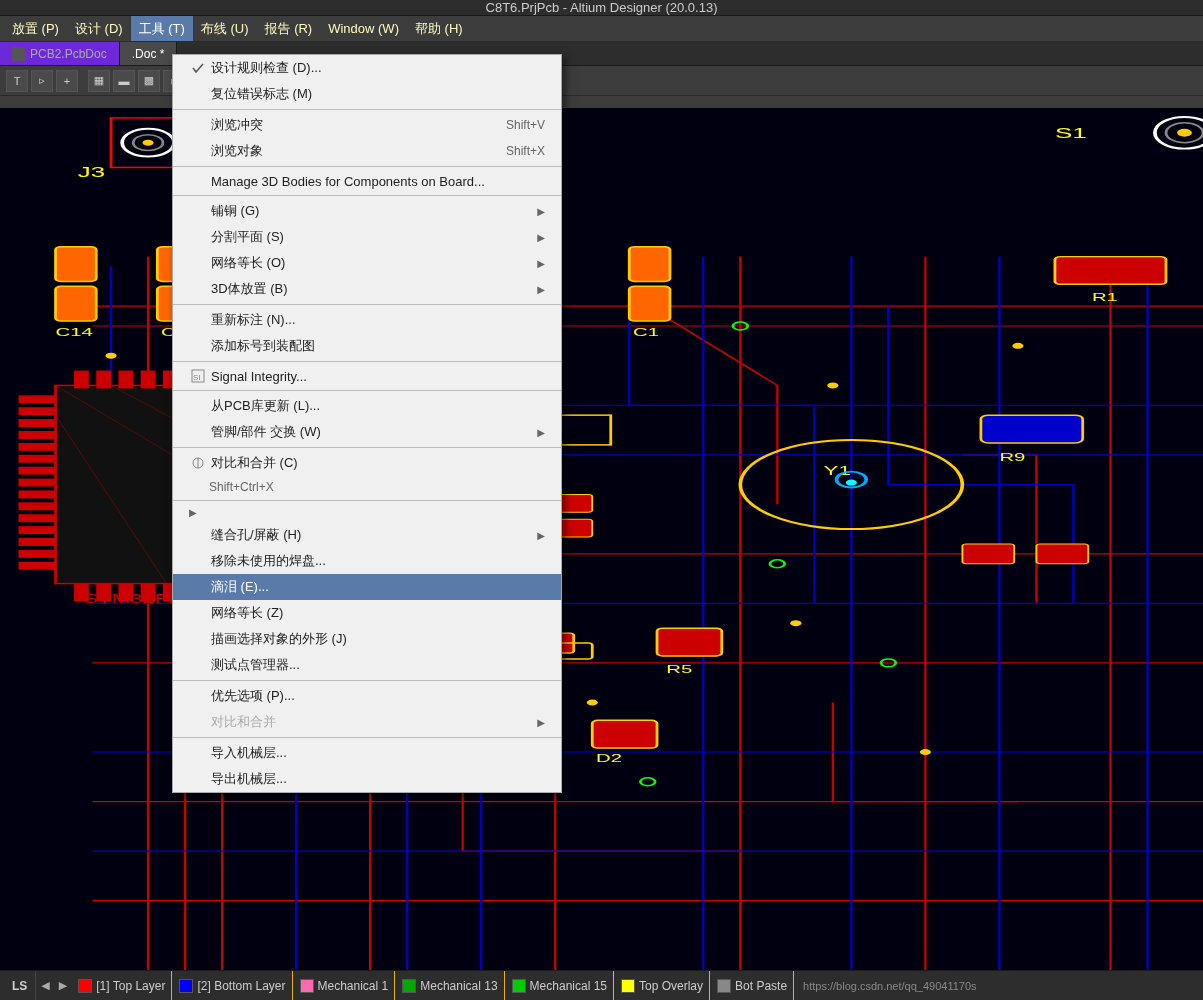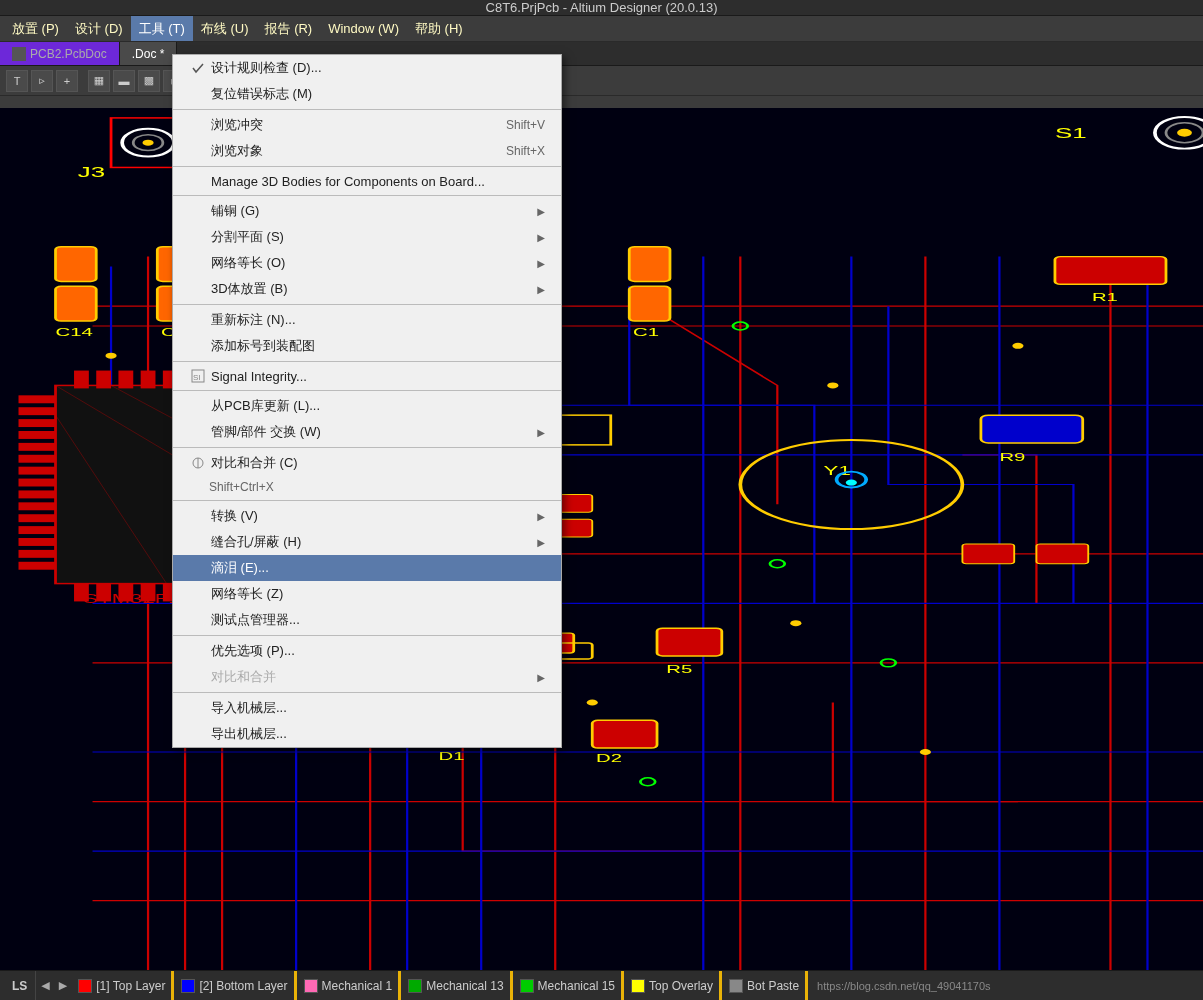--- a/index.html
+++ b/index.html
@@ -184,21 +184,21 @@
       font-size: 12px;
       color: #ccc;
       padding: 0 4px;
       gap: 1px;
     }
     .status-layer {
       display: flex;
       align-items: center;
       padding: 0 6px;
       height: 100%;
-      border-right: 3px solid #eab308;
+      border-right: 1px solid #eab308;
       gap: 4px;
       cursor: pointer;
       white-space: nowrap;
     }
     .layer-color-box {
       width: 14px;
       height: 14px;
       border: 1px solid #555;
       flex-shrink: 0;
     }
@@ -633,43 +633,51 @@
             </svg>
           </span>
           <span>对比和合并 (C)</span>
         </div>
       </div>
       <div class="dd-item">
         <span class="shortcut">Shift+Ctrl+X</span>
       </div>
       <div class="dd-sep"></div>
       <div class="dd-item">
-        <div class="dd-item-inner">
-          <span class="icon-img"></span>
-          <span>转换 (V)</span>
-        </div>
         <span class="arrow">▶</span>
       </div>
       <div class="dd-item">
         <div class="dd-item-inner">
           <span class="icon-img"></span>
           <span>缝合孔/屏蔽 (H)</span>
         </div>
         <span class="arrow">▶</span>
       </div>
+      <div class="dd-item">
+        <div class="dd-item-inner">
+          <span class="icon-img"></span>
+          <span>移除未使用的焊盘...</span>
+        </div>
+      </div>
       <div class="dd-item highlighted">
         <div class="dd-item-inner">
           <span class="icon-img"></span>
           <span>滴泪 (E)...</span>
         </div>
       </div>
       <div class="dd-item">
         <div class="dd-item-inner">
           <span class="icon-img"></span>
           <span>网络等长 (Z)</span>
+        </div>
+      </div>
+      <div class="dd-item">
+        <div class="dd-item-inner">
+          <span class="icon-img"></span>
+          <span>描画选择对象的外形 (J)</span>
         </div>
       </div>
       <div class="dd-item">
         <div class="dd-item-inner">
           <span class="icon-img"></span>
           <span>测试点管理器...</span>
         </div>
       </div>
       <div class="dd-sep"></div>
       <div class="dd-item">

